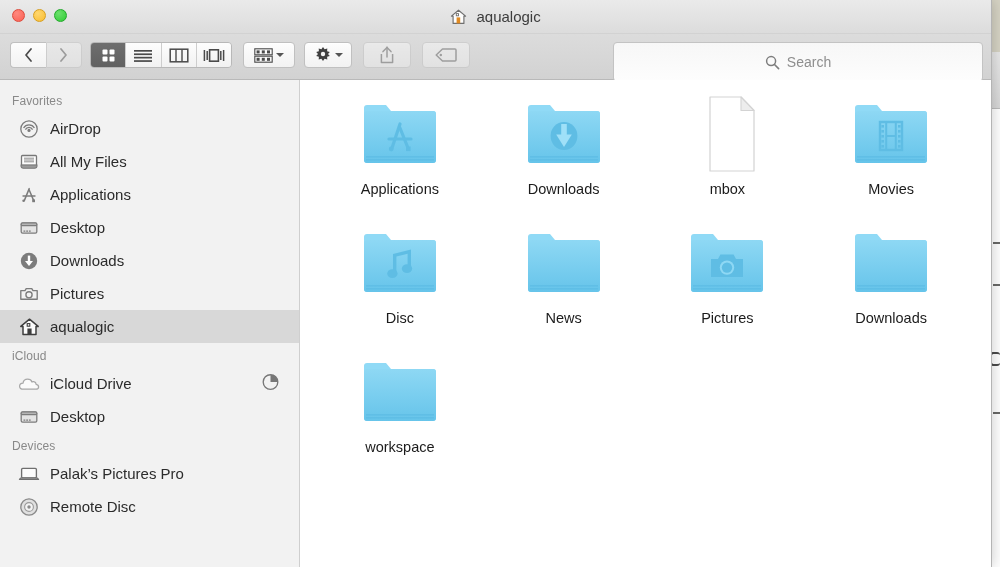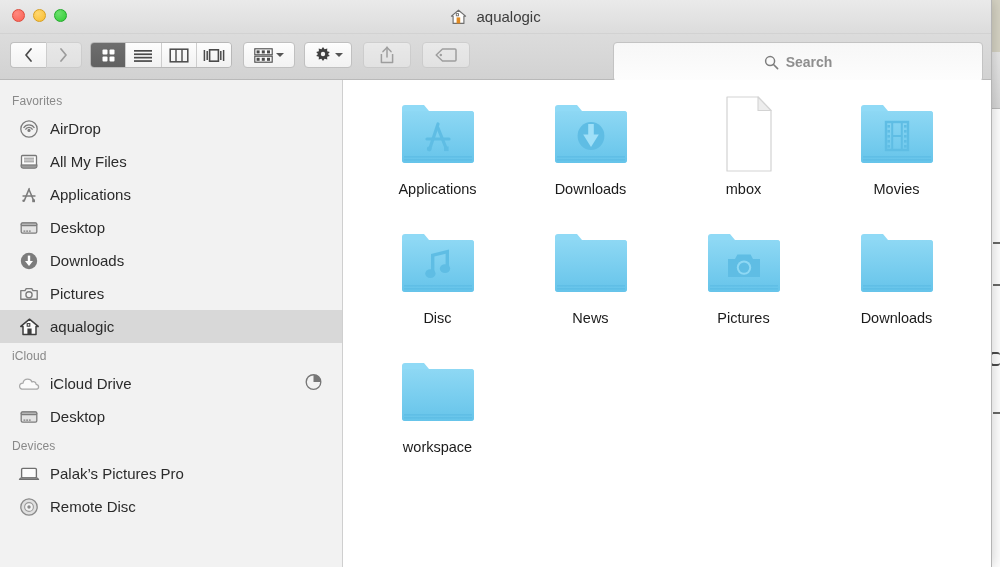--- a/index.html
+++ b/index.html
@@ -174,36 +174,35 @@
     left: 613px; top: 8px;
     width: 370px; height: 40px;
     background: linear-gradient(#f7f7f7, #fdfdfd);
     border: 1px solid #c3c3c3;
     border-radius: 4px;
     box-sizing: border-box;
     display: flex;
     align-items: center;
     justify-content: center;
     gap: 7px;
-    font-weight: bold;
   }
   #search-placeholder {
     font-size: 14px;
     color: #8e8e8e;
   }
 
   
   #body-split {
     display: flex;
     height: 488px;
   }
 
   
   #sidebar {
-    width: 343px;
+    width: 300px;
     background: #f2f2f2;
     border-right: 1px solid #cfcfcf;
     box-sizing: border-box;
     padding-top: 8px;
     overflow: hidden;
     flex: none;
   }
   .sb-header {
     font-size: 12px;
     color: #898989;

